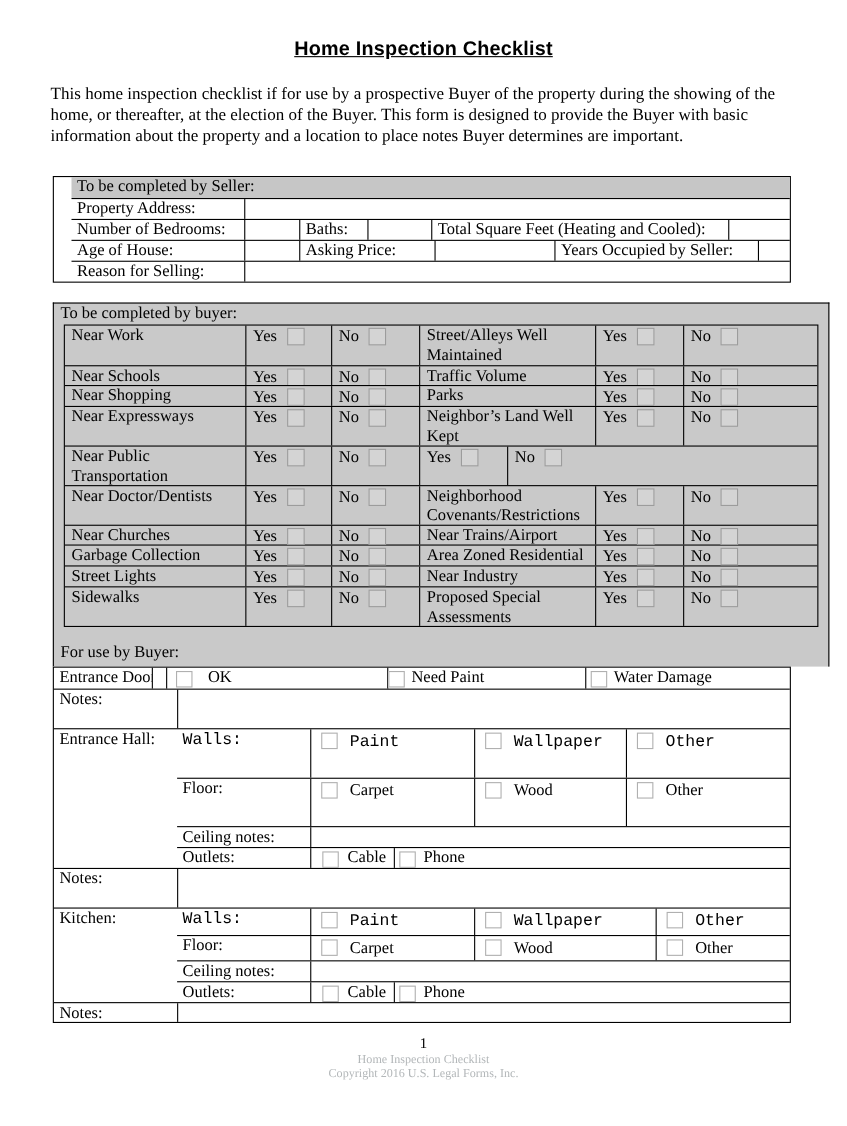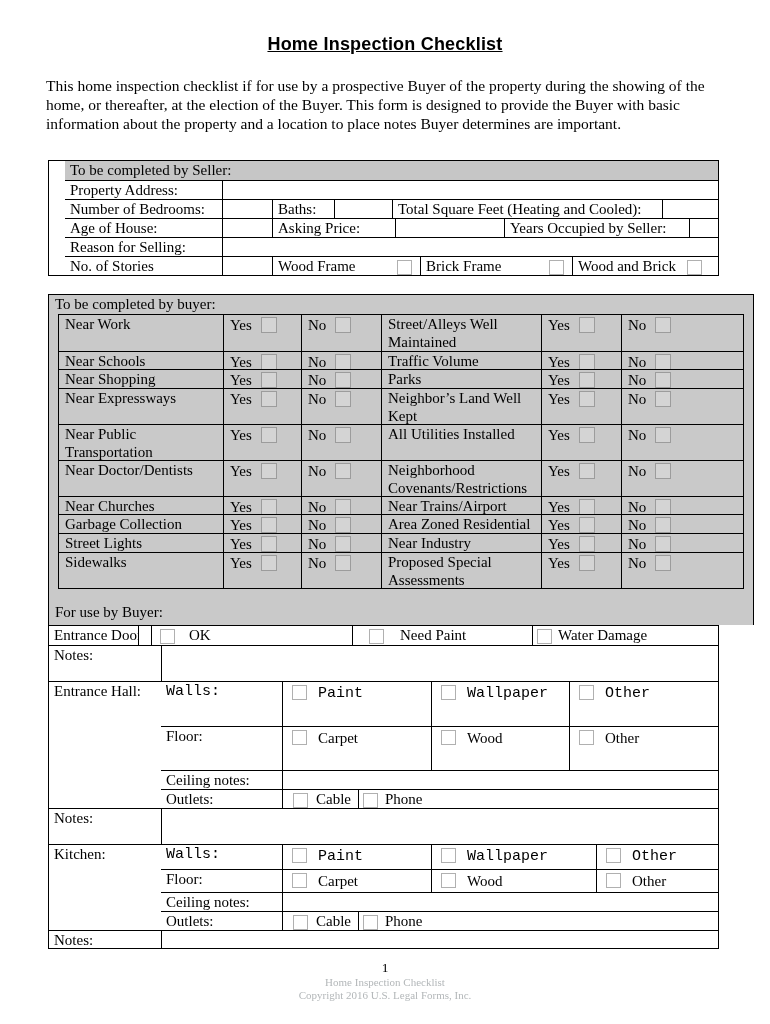--- a/index.html
+++ b/index.html
@@ -108,36 +108,20 @@
       <div class="tcell" style="flex:0 0 50px;"></div>
       <div class="tcell" style="flex:0 0 123px;">Asking Price:</div>
       <div class="tcell" style="flex:0 0 109px;"></div>
       <div class="tcell" style="flex:0 0 185px;">Years Occupied by Seller:</div>
       <div class="tcell fill"></div>
     </div>
     <div class="trow h19">
       <div class="tcell first" style="flex:0 0 157px;">Reason for Selling:</div>
       <div class="tcell fill"></div>
     </div>
-    <div class="trow h19">
-      <div class="tcell first" style="flex:0 0 157px;">No. of Stories</div>
-      <div class="tcell" style="flex:0 0 50px;"></div>
-      <div class="tcell cbright" style="flex:0 0 148px;">
-        <span>Wood Frame</span>
-        <span class="cb"></span>
-      </div>
-      <div class="tcell cbright" style="flex:0 0 152px;">
-        <span>Brick Frame</span>
-        <span class="cb"></span>
-      </div>
-      <div class="tcell fill cbright wide">
-        <span>Wood and Brick</span>
-        <span class="cb"></span>
-      </div>
-    </div>
   </div>
 
   <div class="grayblock">
     <div class="bheader">To be completed by buyer:</div>
 
     <div class="innertbl">
 
       <div class="irow first h36">
         <div class="icell first c1 wrap">Near Work</div>
         <div class="icell c2 yn">
@@ -225,21 +209,20 @@
       <div class="irow h36">
         <div class="icell first c1 wrap">Near Public Transportation</div>
         <div class="icell c2 yn">
             <span>Yes</span>
             <span class="cb g"></span>
           </div>
         <div class="icell c3 yn">
             <span>No</span>
             <span class="cb g"></span>
           </div>
-        <div class="icell c4 wrap">All Utilities Installed</div>
         <div class="icell c5 yn">
             <span>Yes</span>
             <span class="cb g"></span>
           </div>
         <div class="icell c6 yn">
             <span>No</span>
             <span class="cb g"></span>
           </div>
       </div>
 
@@ -355,21 +338,21 @@
 
   <div class="tbl">
 
     <div class="trow first h19">
       <div class="tcell first doorlabel">Entrance Doors:</div>
       <div class="tcell doorspacer"></div>
       <div class="tcell dopt1 opt" style="padding-left:8px; gap:14px;">
         <span class="cb"></span>
         <span>OK</span>
       </div>
-      <div class="tcell dopt2 opt" style="padding-left:16px; gap:16px;">
+      <div class="tcell dopt2 opt" style="padding-left:0; gap:6px;">
         <span class="cb"></span>
         <span>Need Paint</span>
       </div>
       <div class="tcell dopt3 opt" style="padding-left:4px; gap:6px;text-align:center;">
         <span class="cb"></span>
         <span>Water Damage</span>
       </div>
     </div>
 
     <div class="trow h36">

